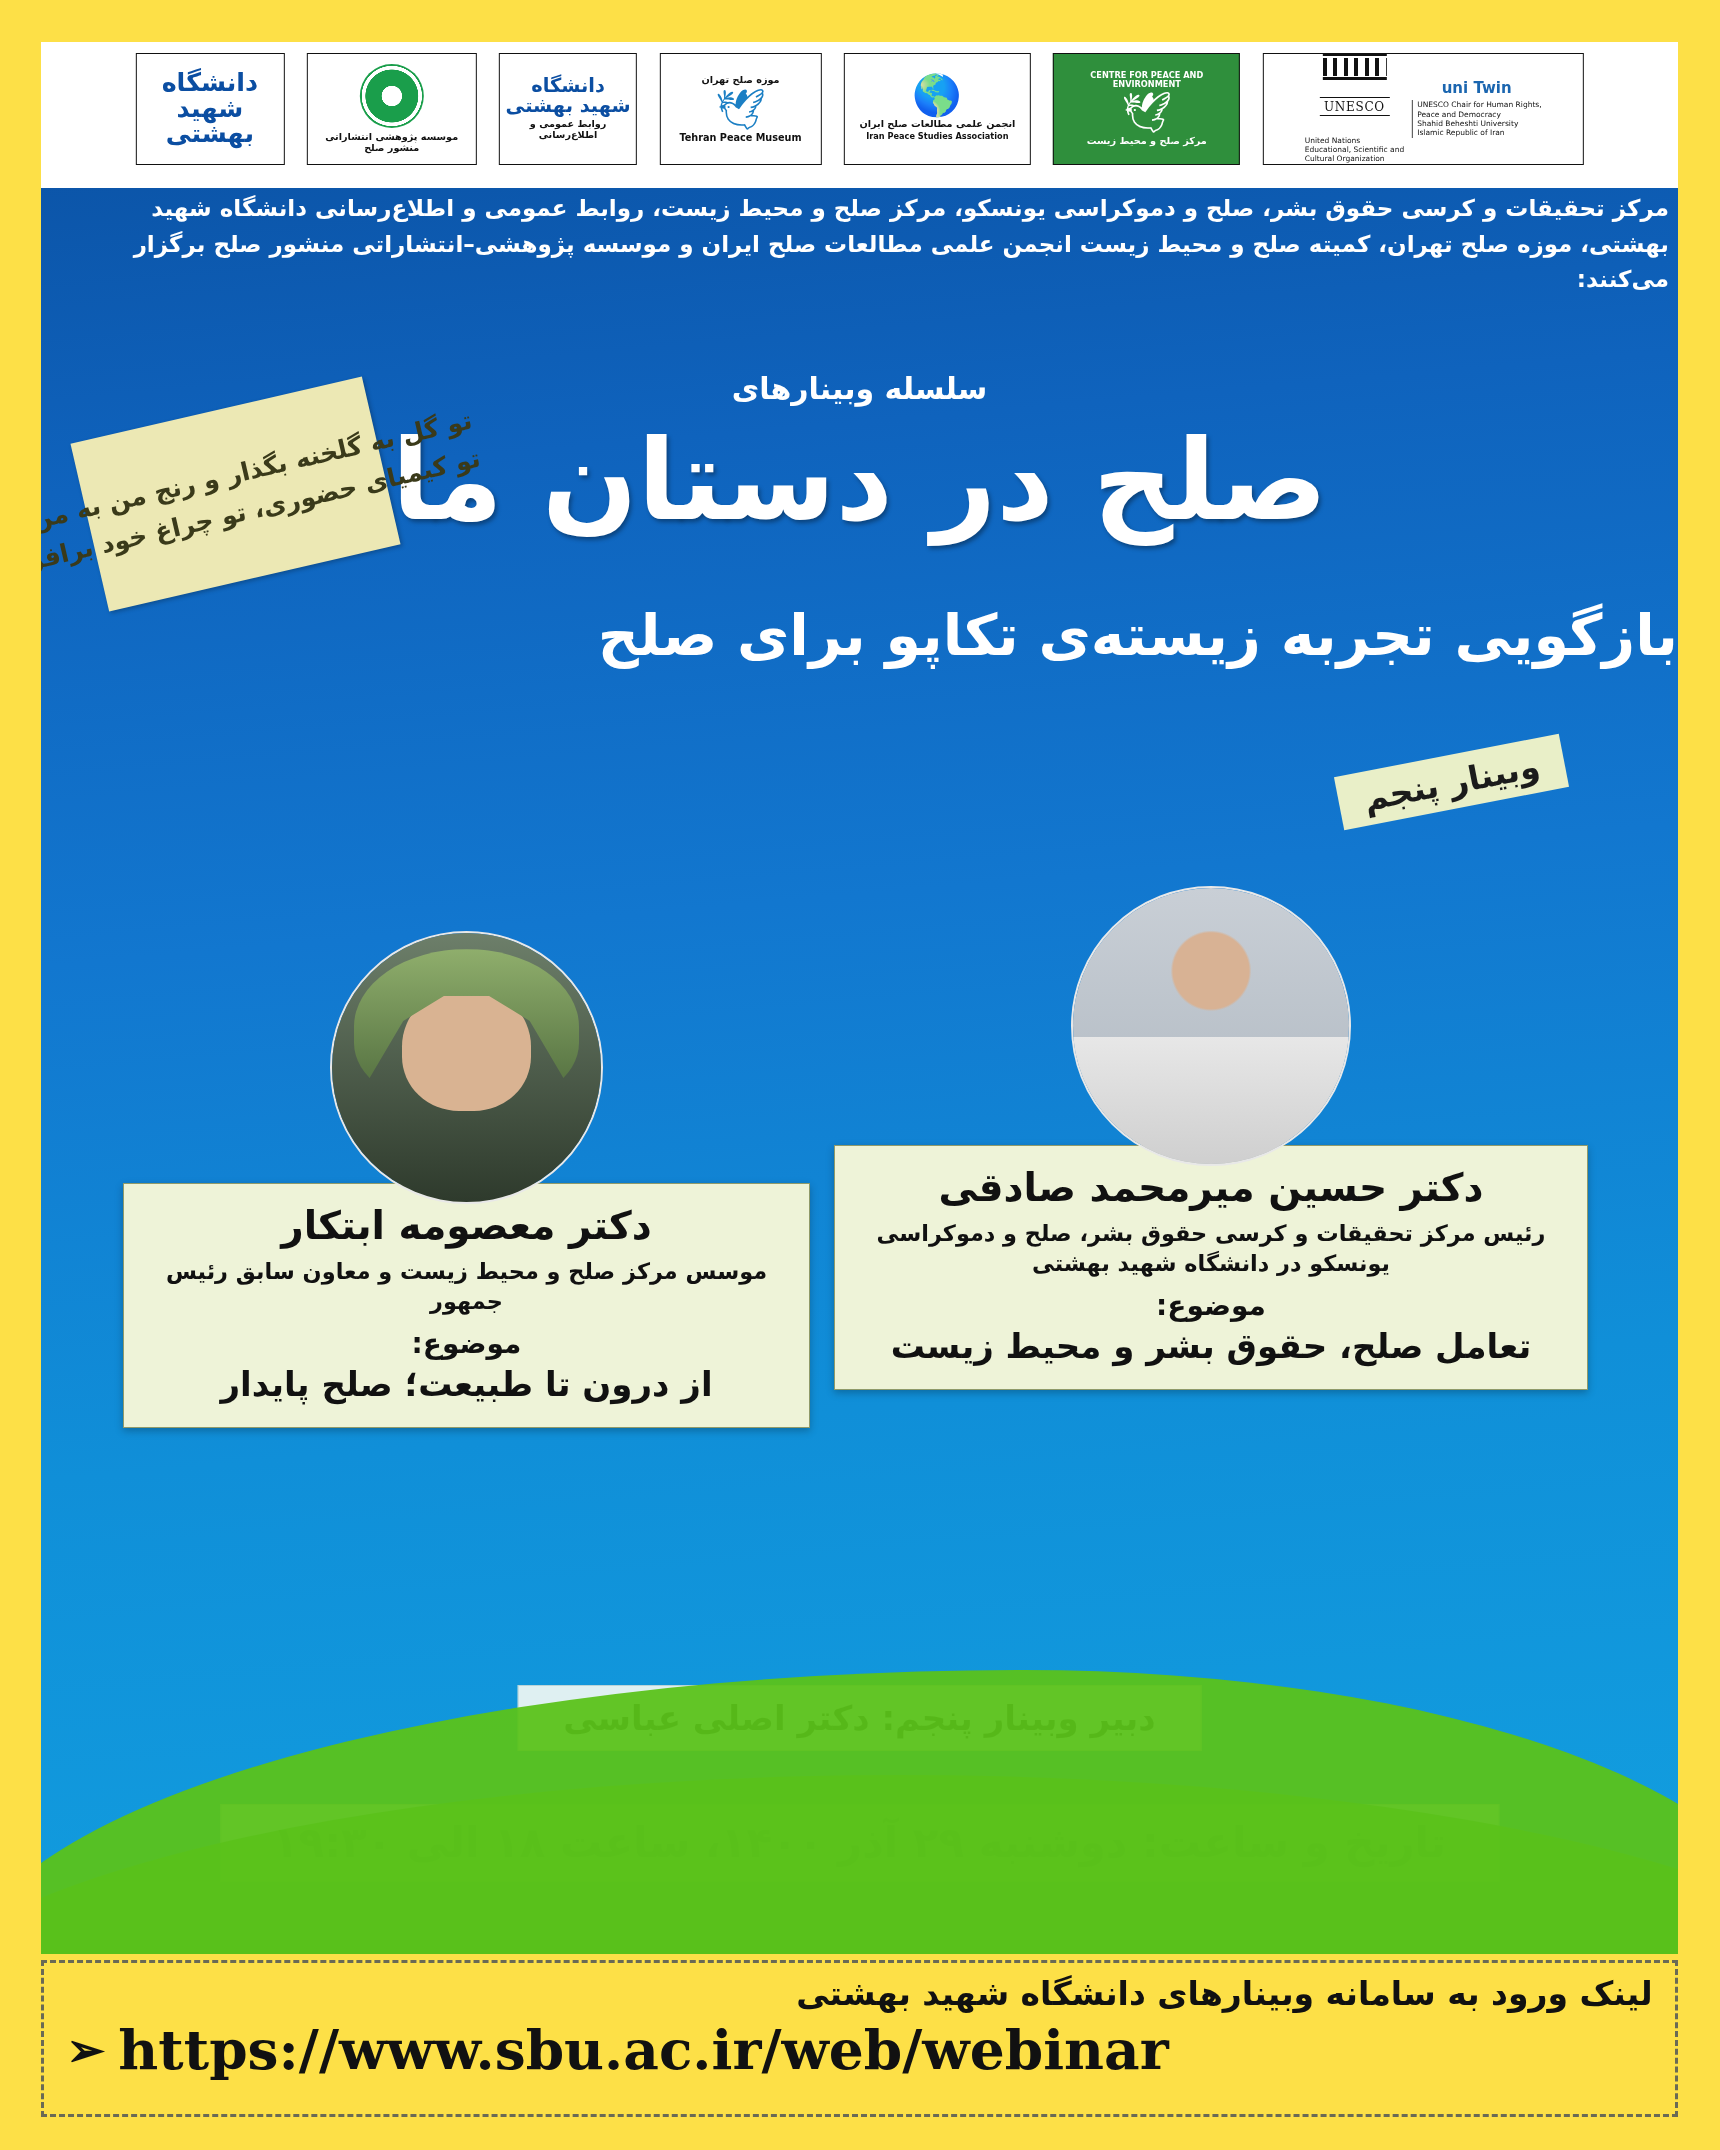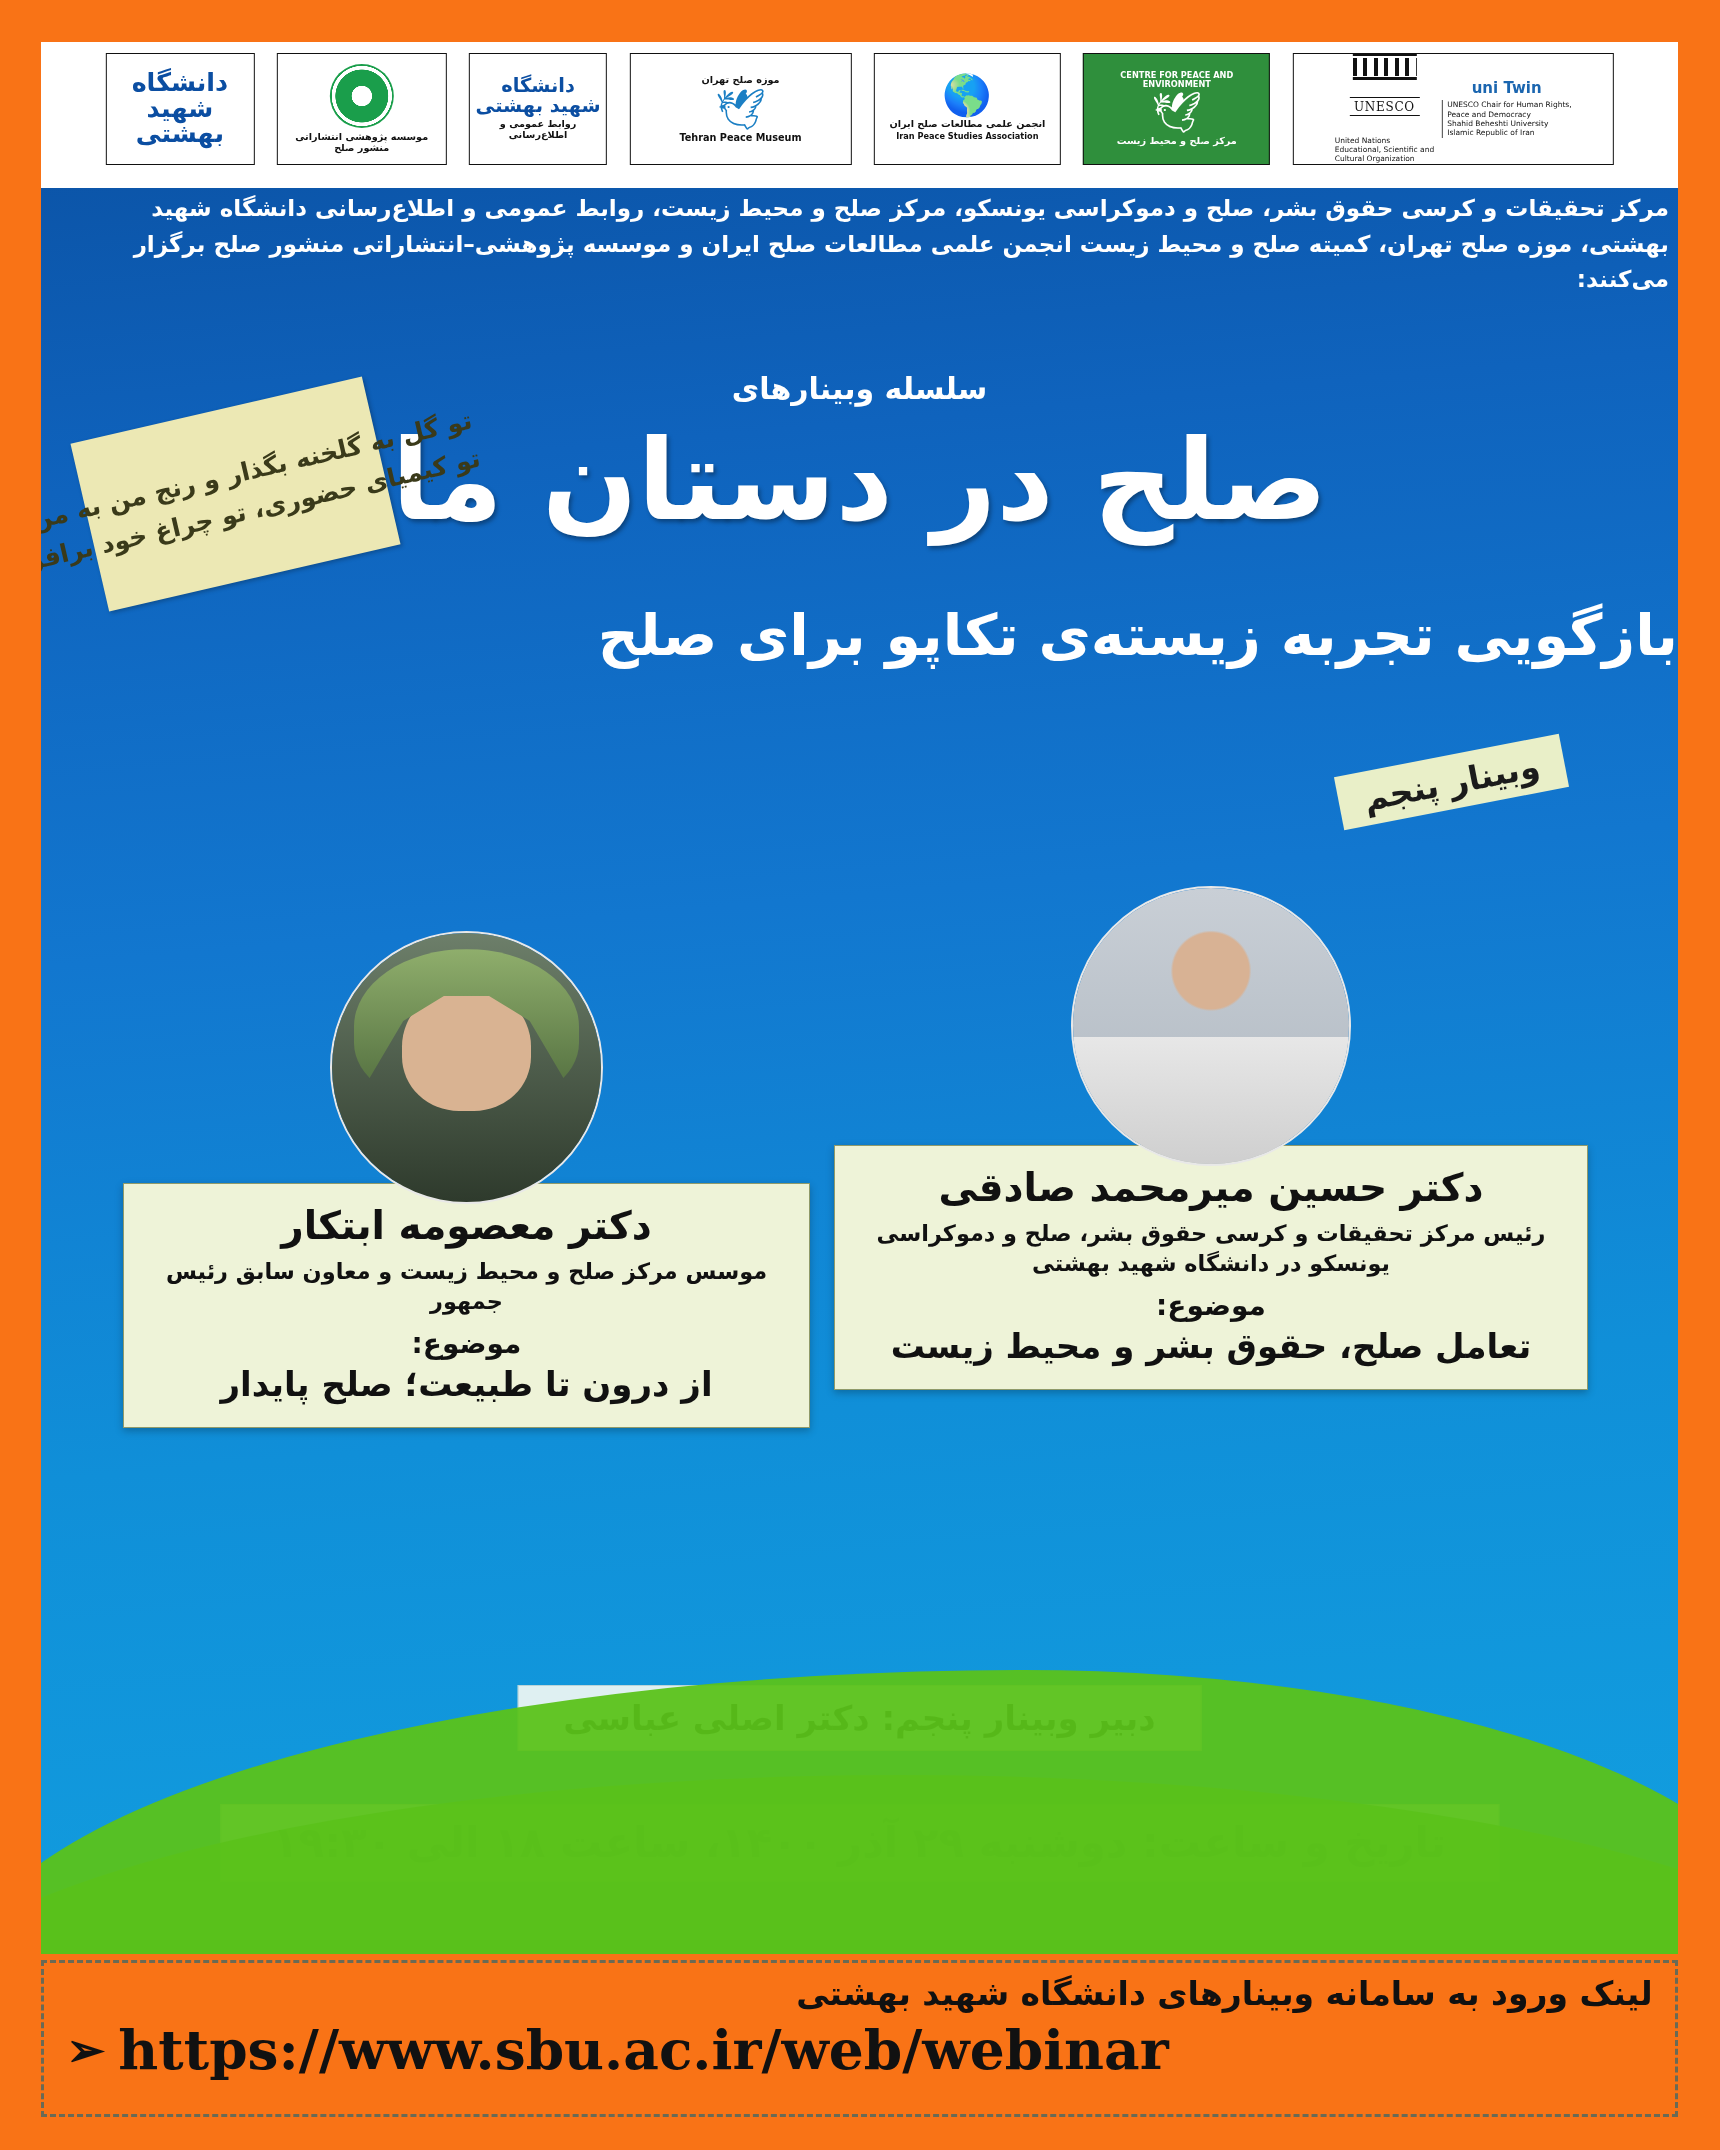--- a/index.html
+++ b/index.html
@@ -7,21 +7,21 @@
     padding: 0;
     background: #ffffff;
   }
   body {
     font-family: "DejaVu Sans", "Liberation Sans", sans-serif;
   }
   .poster {
     position: relative;
     width: 1721px;
     height: 2151px;
-    background: #f97316;
+    background: #fde047;
     overflow: hidden;
   }
   
   .inner {
     position: absolute;
     left: 42px;
     top: 42px;
     width: 1637px;
     height: 1912px;
     background: linear-gradient(175deg, #0a4fa0 0%, #0f63bd 22%, #1277cf 45%, #108fd8 70%, #12a0e0 100%);
@@ -384,21 +384,21 @@
           </div>
         </div>
 
         <div class="logo-box" style="width:138px">
           <div class="logo-stack">
             <div class="sbu-logo" style="font-size:19.4px">دانشگاه<br>شهید بهشتی</div>
             <div class="logo-cap">روابط عمومی و اطلاع‌رسانی</div>
           </div>
         </div>
 
-        <div class="logo-box" style="width:222px">
+        <div class="logo-box" style="width:162px">
           <div class="logo-stack">
             <div class="logo-cap">موزه صلح تهران</div>
             <div class="dove">🕊</div>
             <div class="logo-cap">Tehran Peace Museum</div>
           </div>
         </div>
 
         <div class="logo-box" style="width:187px">
           <div class="logo-stack">
             <div class="dove" style="color:#1c7cc0">🌎</div>

